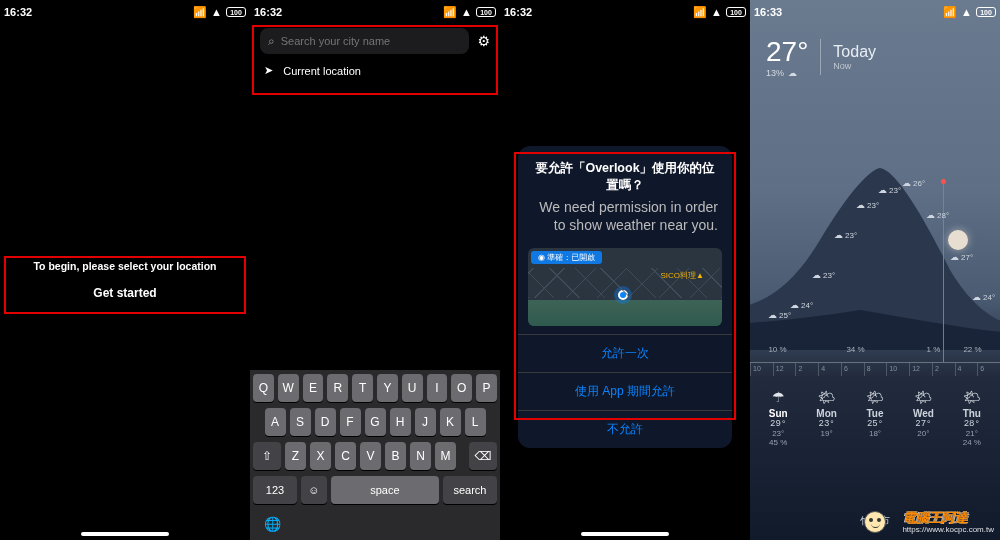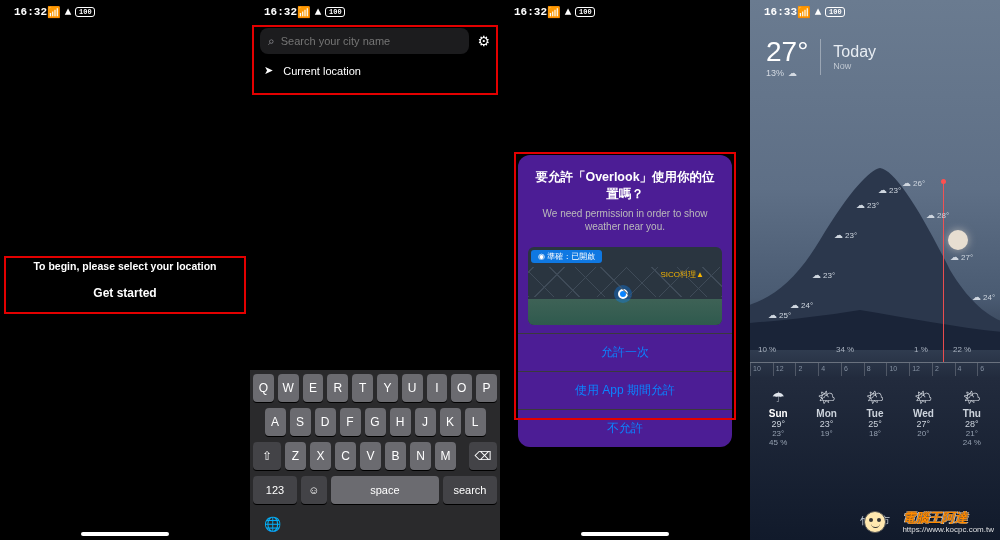--- a/index.html
+++ b/index.html
@@ -1,19 +1,19 @@
 <!DOCTYPE html>
 <html><head>
 <meta charset="utf-8">
 <style>
   * { box-sizing: border-box; margin: 0; padding: 0; }
   body { width: 1000px; height: 540px; display: flex; background: #000; font-family: -apple-system, "Helvetica Neue", Arial, sans-serif; overflow: hidden; color: #fff; }
   .phone { width: 250px; height: 540px; background: #000; position: relative; overflow: hidden; }
 
-  .status-bar { height: 22px; display: flex; align-items: center; padding: 2px 14px 0; font-size: 11px; font-weight: 600; color: #fff; font-family: Liberation Mono, monospace; }
+  .status-bar { height: 22px; display: flex; justify-content: space-between; align-items: center; padding: 2px 4px 0; font-size: 11px; font-weight: 600; color: #fff; }
   .status-right { display: flex; align-items: center; gap: 4px; }
   .signal, .wifi, .batt { display: inline-block; }
   .batt-pill { border:1px solid #fff; border-radius:3px; width:20px; height:10px; display:flex; align-items:center; justify-content:center; font-size:7px; font-weight:700;}
   .home-ind { position:absolute; bottom:4px; left:50%; transform:translateX(-50%); width:88px; height:4px; background:#fff; border-radius:2px; }
 
   .redbox { position:absolute; border:2.5px solid #e30000; }
 
   
   .p1-center { position:absolute; top:260px; left:10px; right:10px; text-align:center; font-size:10.5px; font-weight:600; }
   .p1-msg { margin-bottom:14px; }
@@ -31,24 +31,24 @@
   .key { flex:1; max-width:21px; height:28px; background:#6b6b70; border-radius:4px; display:flex; align-items:center; justify-content:center; font-size:12px; color:#fff; box-shadow:0 1px 0 #000; }
   .key.dark { background:#434347; }
   .key.wide { max-width:none; flex:3.2; font-size:10px; }
   .key.med { max-width:none; flex:1.3; font-size:10px; }
   .key.shift, .key.del { max-width:28px; flex:1.3; }
   .krow.r2 { padding:0 11px; }
   .krow.r4 .key { font-size:11px; }
   .globe { position:absolute; bottom:8px; left:14px; color:#ccc; font-size:14px; }
 
   
-  .perm { position:absolute; left:18px; right:18px; top:155px; background:#4c1d95; border-radius:12px; overflow:hidden; }
+  .perm { position:absolute; left:18px; right:18px; top:146px; background:#0f172a; border-radius:12px; overflow:hidden; }
   .perm-h { padding:14px 14px 8px; text-align:center; }
   .perm-t { font-size:12.5px; font-weight:700; color:#fff; margin-bottom:4px; }
-  .perm-s { font-size:10px; color:#bbb; line-height:1.3; }
+  .perm-s { font-size:14px; color:#bbb; line-height:1.3;text-align:right; }
   .perm-map { margin:6px 10px 8px; height:78px; border-radius:6px; background:#2a3540; position:relative; overflow:hidden; }
   .perm-map .banner { position:absolute; top:3px; left:3px; background:rgba(10,132,255,0.85); color:#fff; font-size:8px; padding:1px 7px; border-radius:3px; }
   .perm-map .poi { position:absolute; top:22px; right:18px; color:#f7b500; font-size:8px; }
   .perm-map .dot { position:absolute; top:42px; left:90px; width:10px; height:10px; background:#0a84ff; border:2px solid #fff; border-radius:50%; box-shadow:0 0 0 4px rgba(10,132,255,.35);}
   .perm-map::before { content:""; position:absolute; left:0; right:0; bottom:0; height:26px; background:linear-gradient(180deg,#3e6256,#2f5a4e); }
   .perm-map::after { content:""; position:absolute; left:0; right:0; top:20px; height:30px; background:repeating-linear-gradient(45deg,#4e5b68 0 1px,transparent 1px 18px),repeating-linear-gradient(-45deg,#4e5b68 0 1px,transparent 1px 22px); opacity:.6;}
   .perm-btn { border-top:0.5px solid #3a3a3c; text-align:center; padding:10px 0; color:#0a84ff; font-size:12px; }
 
   
   .p4 { background:linear-gradient(180deg,#6a7b90 0%,#5e6f86 35%,#4a5b72 55%,#222b3d 70%,#111a2b 100%); }
@@ -60,29 +60,29 @@
   .p4-today { font-size:16px; font-weight:300; color:#e8edf3; }
   .p4-now { font-size:9px; color:#c0c8d2; }
   .mountain { position:absolute; top:160px; left:-30px; right:-30px; height:190px; }
   .mountain svg { width:100%; height:100%; }
   .tempdot { position:absolute; font-size:8px; color:#cfd6df; display:flex; align-items:center; gap:2px;}
   .tempdot .wi { font-size:9px; }
   .sun { position:absolute; right:32px; top:230px; width:20px; height:20px; background:#e7ded1; border-radius:50%; box-shadow:0 0 8px rgba(231,222,209,.6);}
   .nowline { position:absolute; right:56px; top:182px; width:1px; height:180px; background:rgba(255,80,80,0.9);}
   .nowline::before{content:"";position:absolute;top:-3px;left:-2px;width:5px;height:5px;background:#ff5050;border-radius:50%;}
   .humid-row { position:absolute; top:345px; left:0; right:0; display:flex; padding:0 8px; font-size:8px; color:#aab3c0;}
-  .humid-row span { flex:1; text-align:left; }
+  .humid-row span { flex:1; text-align:center; }
   .ruler { position:absolute; top:362px; left:0; right:0; height:14px; border-top:0.5px solid rgba(255,255,255,.3); display:flex; }
   .ruler div { flex:1; border-left:0.5px solid rgba(255,255,255,.2); position:relative;}
   .ruler div span{position:absolute;top:2px;left:2px;font-size:7px;color:#8591a2;}
   .forecast { position:absolute; top:388px; left:0; right:0; display:flex; padding:0 4px; }
   .fday { flex:1; text-align:center; font-size:9px; color:#cdd4dd; }
   .fday .ico { font-size:14px; color:#e0e5ec; height:18px; line-height:18px;}
   .fday .dn { font-weight:700; font-size:10px; margin-top:2px;}
-  .fday .hi { font-size:9px; }
+  .fday .hi { font-size:9px;font-family:Liberation Mono, monospace; }
   .fday .lo,.fday .pc { font-size:8px; color:#95a0b0;}
   .fday.active .dn { color:#fff; }
   .p4-loc { position:absolute; bottom:12px; left:0; right:0; text-align:center; font-size:10px; color:#c8d0da; }
 
   .watermark { position:absolute; right:6px; bottom:6px; display:flex; align-items:center; gap:16px; font-size:13px; font-weight:900; font-style:italic; color:#ff8a00; text-shadow:0 0 2px #000,-1px 0 #fff,1px 0 #fff; }
   .wm-face { width:22px; height:22px; border-radius:50%; background:#ffe8b0; border:1.5px solid #555; position:relative;}
   .wm-face::before{content:"";position:absolute;top:6px;left:4px;width:4px;height:4px;border-radius:50%;background:#333;box-shadow:8px 0 #333;}
   .wm-face::after{content:"";position:absolute;bottom:4px;left:6px;width:9px;height:4px;border-bottom:1.5px solid #333;border-radius:0 0 6px 6px;}
   .wm-url { font-size:8px; color:#fff; font-weight:400; font-style:normal; text-shadow:none; opacity:.85; display:block; margin-top:-2px;}
   .wi { font-family: inherit; }

